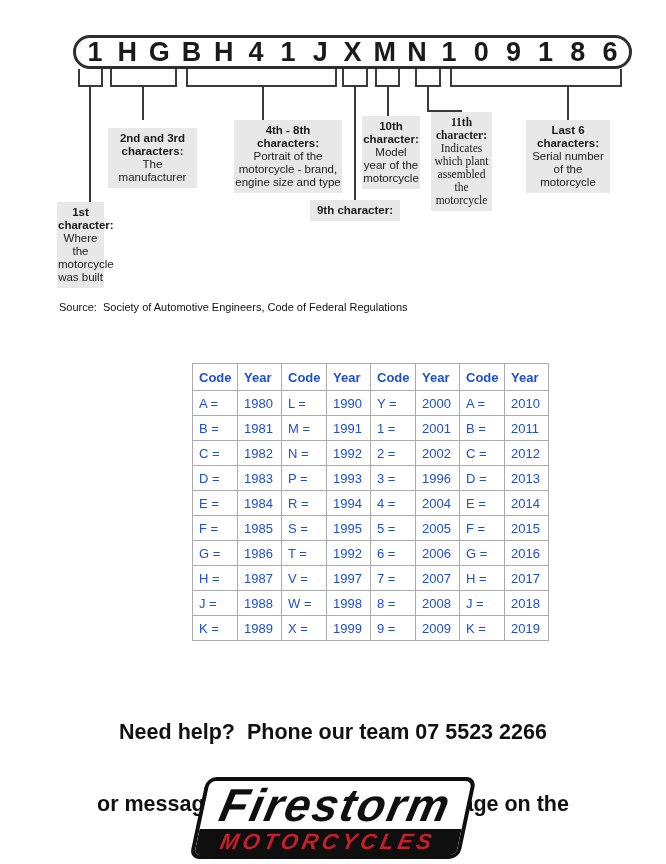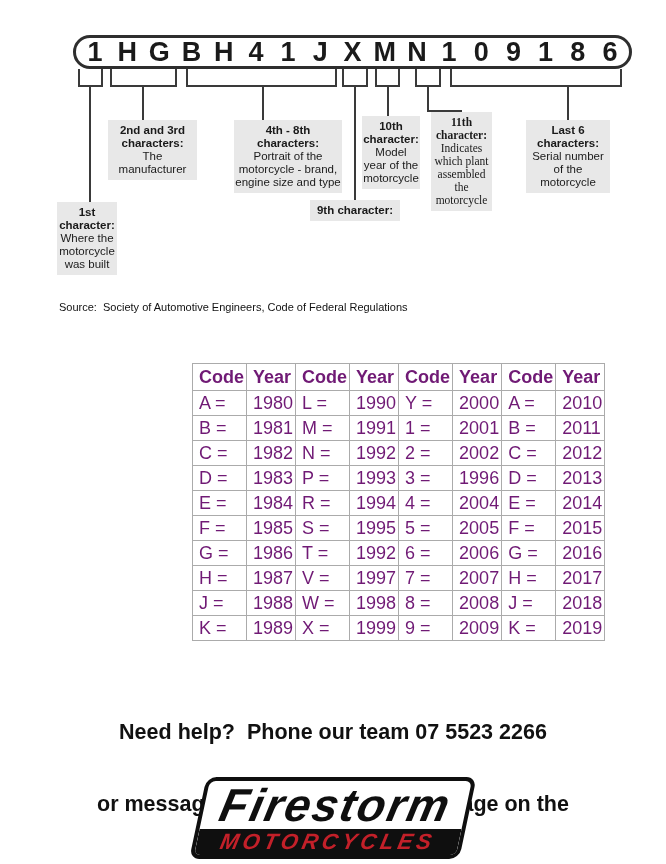--- a/index.html
+++ b/index.html
@@ -44,36 +44,36 @@
   #dl6c { left:460px; top:110px; height:10px; }
   #dl7  { left:567px; top:86px; height:34px; }
 
   
   .note-box {
     position:absolute; background:#e8e8e8; color:#1a1a1a;
     font-size:11.5px; line-height:13px; text-align:center;
     padding:4px 1px; box-sizing:border-box;
   }
   .note-title { font-weight:bold; display:block; }
-  #bx1 { left:57px;  top:202px; width:60px; }
-  #bx2 { left:108px; top:120px; width:89px; }
+  #bx1 { left:57px;  top:202px; width:47px; }
+  #bx2 { left:108px; top:128px; width:89px; }
   #bx3 { left:210px; top:120px; width:108px;margin-left:24px; }
   #bx4 { left:310px; top:200px; width:90px; }
   #bx5 { left:362px; top:116px; width:58px; }
   #bx6 { left:431px; top:112px; width:61px;font-family:Liberation Serif, serif; }
   #bx7 { left:526px; top:120px; width:84px; }
 
   .source-note {
     position:absolute; left:59px; top:301px; font-size:11px; white-space:pre-wrap; color:#111;
   }
 
   
   .year-table {
     position:absolute; left:192px; top:363px;
-    border-collapse:collapse; table-layout:fixed; font-size:18px; color:#701a75;
+    border-collapse:collapse; table-layout:fixed; font-size:13px; color:#1d4ed8;
   }
   .year-table th, .year-table td {
     border:1px solid #ababab; height:24px; padding:0 2px 0 6px;
     text-align:left; white-space:nowrap; overflow:hidden;
   }
   .year-table th { font-weight:bold; height:26px; }
   .year-table th:nth-child(odd), .year-table td:nth-child(odd)  { width:36px; }
   .year-table th:nth-child(even), .year-table td:nth-child(even) { width:35px; }
 
   .help-text {

